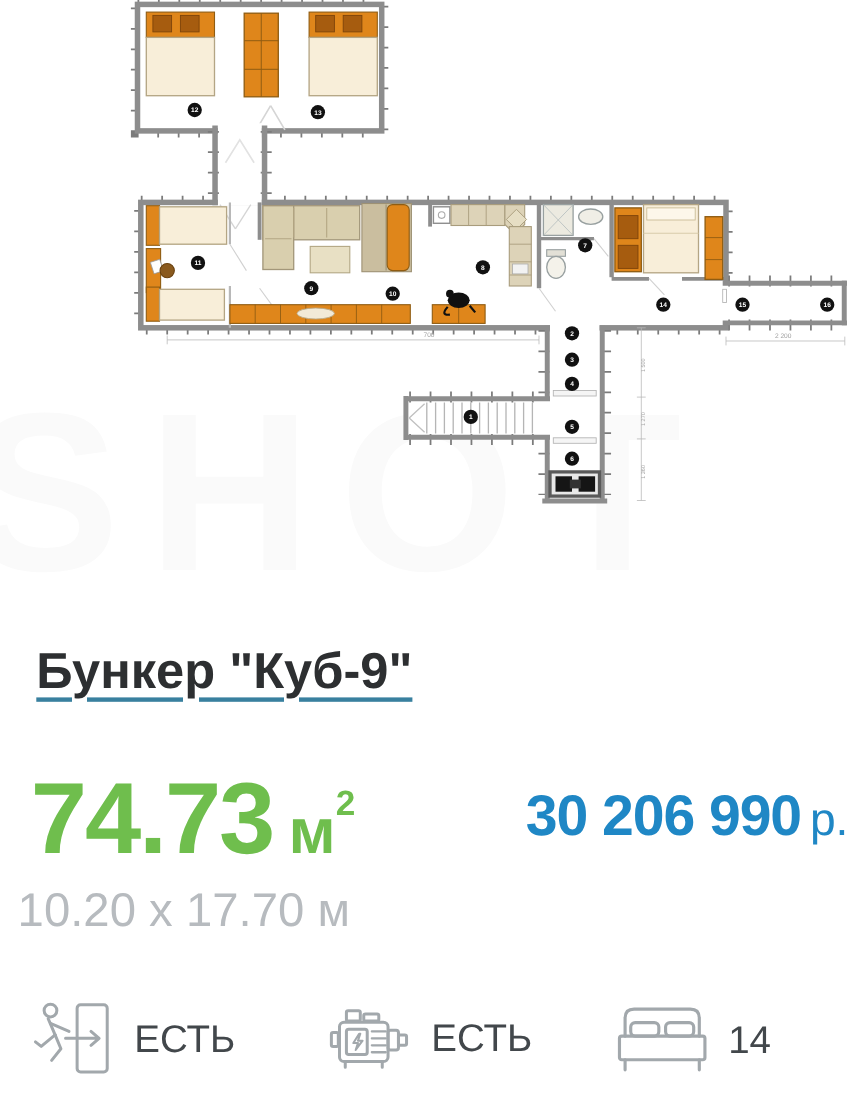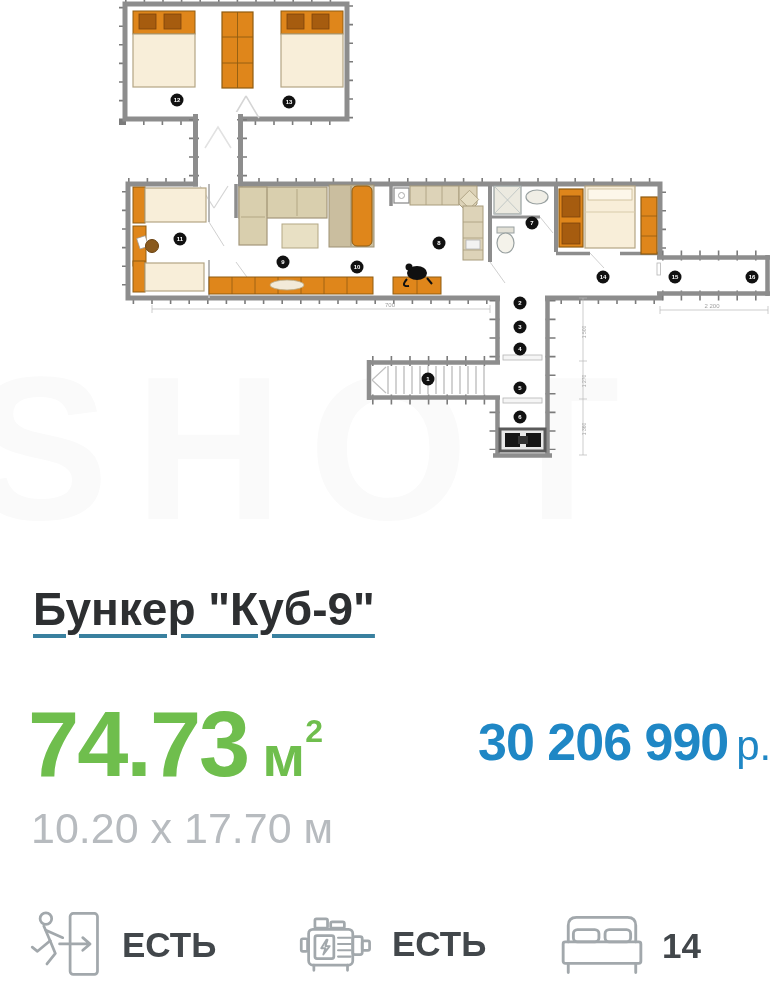--- a/index.html
+++ b/index.html
@@ -11,24 +11,24 @@
   .title{position:absolute;left:33px;top:582px;font-size:46px;font-weight:bold;color:#2d2f31;
          text-decoration:underline;text-decoration-color:#39809f;text-decoration-thickness:4px;
          text-underline-offset:9px;cursor:pointer;}
   .area{position:absolute;left:28px;top:692px;color:#6fbe4d;font-weight:bold;white-space:nowrap;}
   .area .val{font-size:92px;letter-spacing:-2px;}
   .area .unit{font-size:58px;margin-left:14px;}
   .area .sup{font-size:32px;vertical-align:34px;}
   .price{position:absolute;left:478px;top:712px;color:#1f87c5;white-space:nowrap;}
   .price .val{font-size:52px;font-weight:bold;letter-spacing:-1px;}
   .price .cur{font-size:42px;font-weight:400;margin-left:8px;}
-  .dims{position:absolute;left:31px;top:804px;font-size:43px;color:#b7bbbf;letter-spacing:0px;}
+  .dims{position:absolute;left:16px;top:804px;font-size:43px;color:#b7bbbf;letter-spacing:0px;}
   .features{position:absolute;left:0;top:896px;width:775px;height:106px;}
   .feature{position:absolute;display:flex;align-items:center;}
-  .feature .flabel{font-size:35px;font-weight:700;color:#42474b;margin-left:14px;}
+  .feature .flabel{font-size:35px;font-weight:400;color:#42474b;margin-left:14px;}
   .f1{left:28px;top:6px;}
   .f2{left:296px;top:8px;}
   .f3{left:556px;top:14px;}
   .ficon{flex:0 0 auto;}
 </style>
 </head>
 <body>
 
 <div class="page">
 

